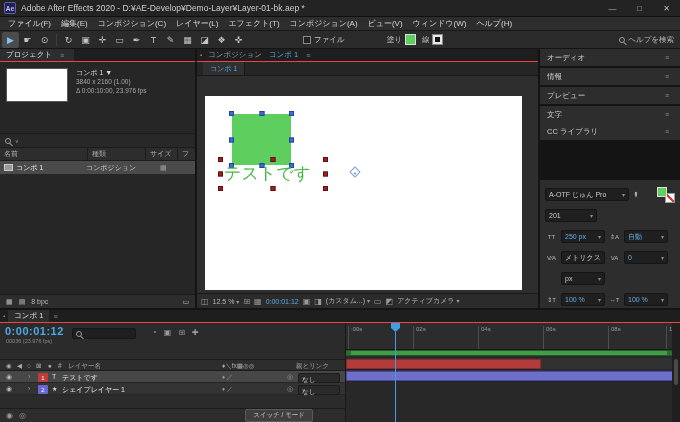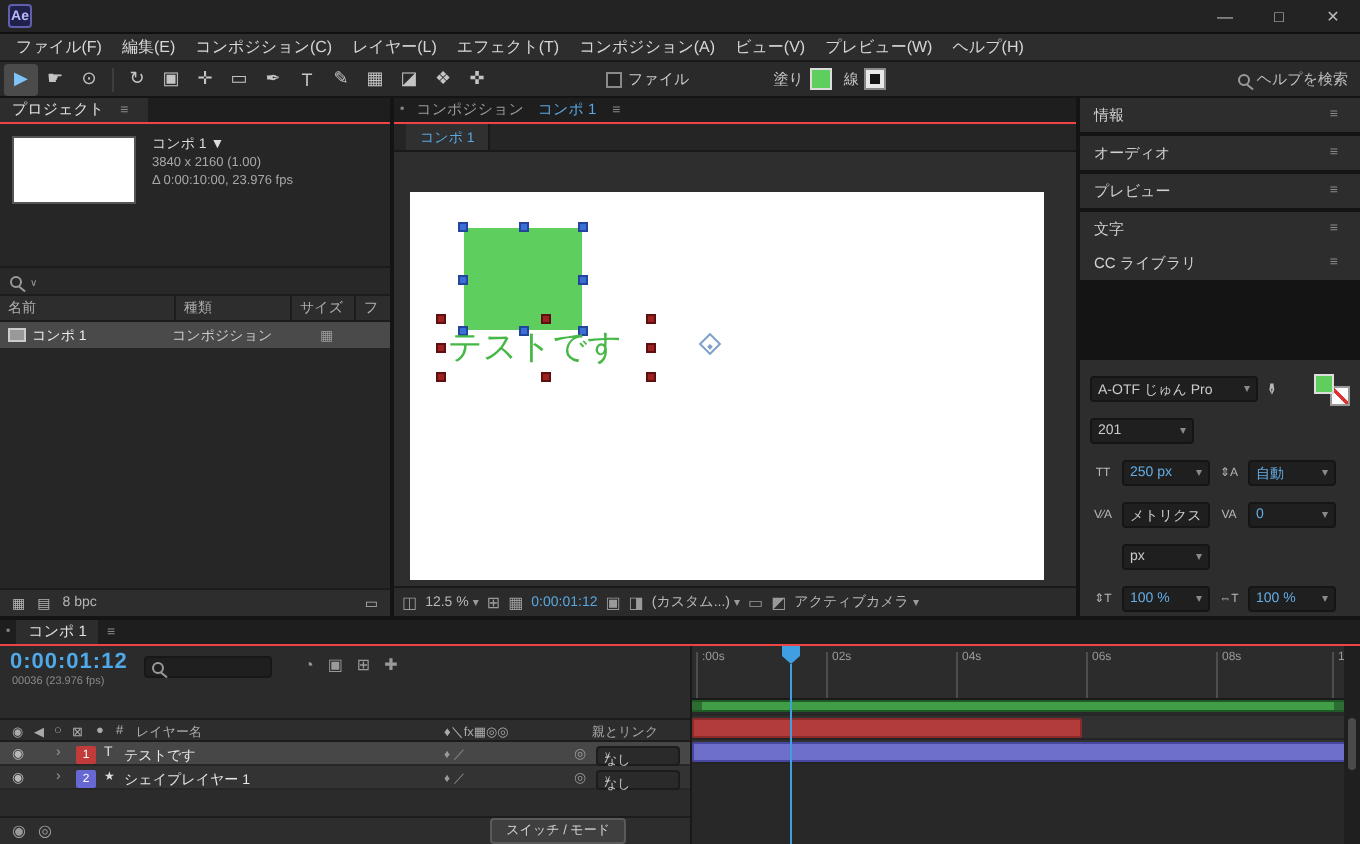--- a/index.html
+++ b/index.html
@@ -112,36 +112,37 @@
   .vscroll{position:absolute;right:0;top:0;width:8px;bottom:0;background:#1f1f1f}
   .vthumb{position:absolute;left:2px;top:36px;width:4px;height:26px;background:#4a4a4a;border-radius:2px}
 </style>
 </head>
 <body>
 
 <div class="window">
 
   <div class="titlebar">
     <div class="app-icon">Ae</div>
+    <div class="title-text">Adobe After Effects 2020 - D:¥AE-Develop¥Demo-Layer¥Layer-01-bk.aep *</div>
     <div class="win-controls">
       <div class="win-btn">—</div>
       <div class="win-btn">□</div>
       <div class="win-btn">✕</div>
     </div>
   </div>
 
   <div class="menubar">
     <span class="menu-item">ファイル(F)</span>
     <span class="menu-item">編集(E)</span>
     <span class="menu-item">コンポジション(C)</span>
     <span class="menu-item">レイヤー(L)</span>
     <span class="menu-item">エフェクト(T)</span>
     <span class="menu-item">コンポジション(A)</span>
     <span class="menu-item">ビュー(V)</span>
-    <span class="menu-item">プレビュー(W)</span>
+    <span class="menu-item">ウィンドウ(W)</span>
     <span class="menu-item">ヘルプ(H)</span>
   </div>
 
   <div class="toolbar">
     <span class="tool selected">▶</span>
     <span class="tool">☛</span>
     <span class="tool">⊙</span>
     <span class="tb-sep"></span>
     <span class="tool">↻</span>
     <span class="tool">▣</span>
@@ -252,25 +253,25 @@
       <span class="ci">◨</span>
       <span class="caret">(カスタム...)</span>
       <span class="ci">▭</span>
       <span class="ci">◩</span>
       <span class="caret">アクティブカメラ</span>
     </div>
   </div>
 
   <div class="rightcol">
     <div class="rp-header">
+      <span>オーディオ</span>
+      <span class="menu-glyph">≡</span>
+    </div>
+    <div class="rp-header">
       <span>情報</span>
-      <span class="menu-glyph">≡</span>
-    </div>
-    <div class="rp-header">
-      <span>オーディオ</span>
       <span class="menu-glyph">≡</span>
     </div>
     <div class="rp-header">
       <span>プレビュー</span>
       <span class="menu-glyph">≡</span>
     </div>
     <div class="rp-header" style="margin-bottom:0">
       <span>文字</span>
       <span class="menu-glyph">≡</span>
     </div>

